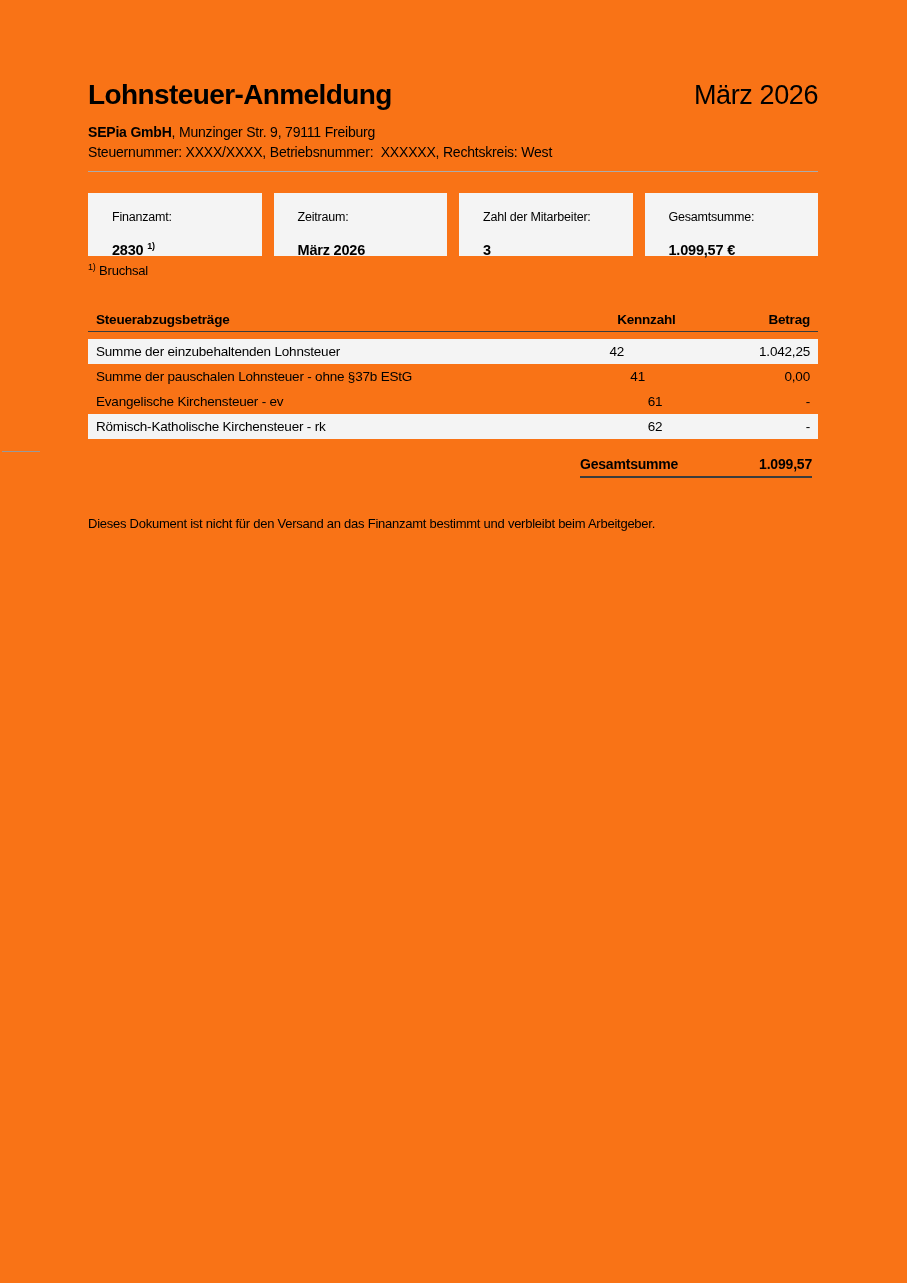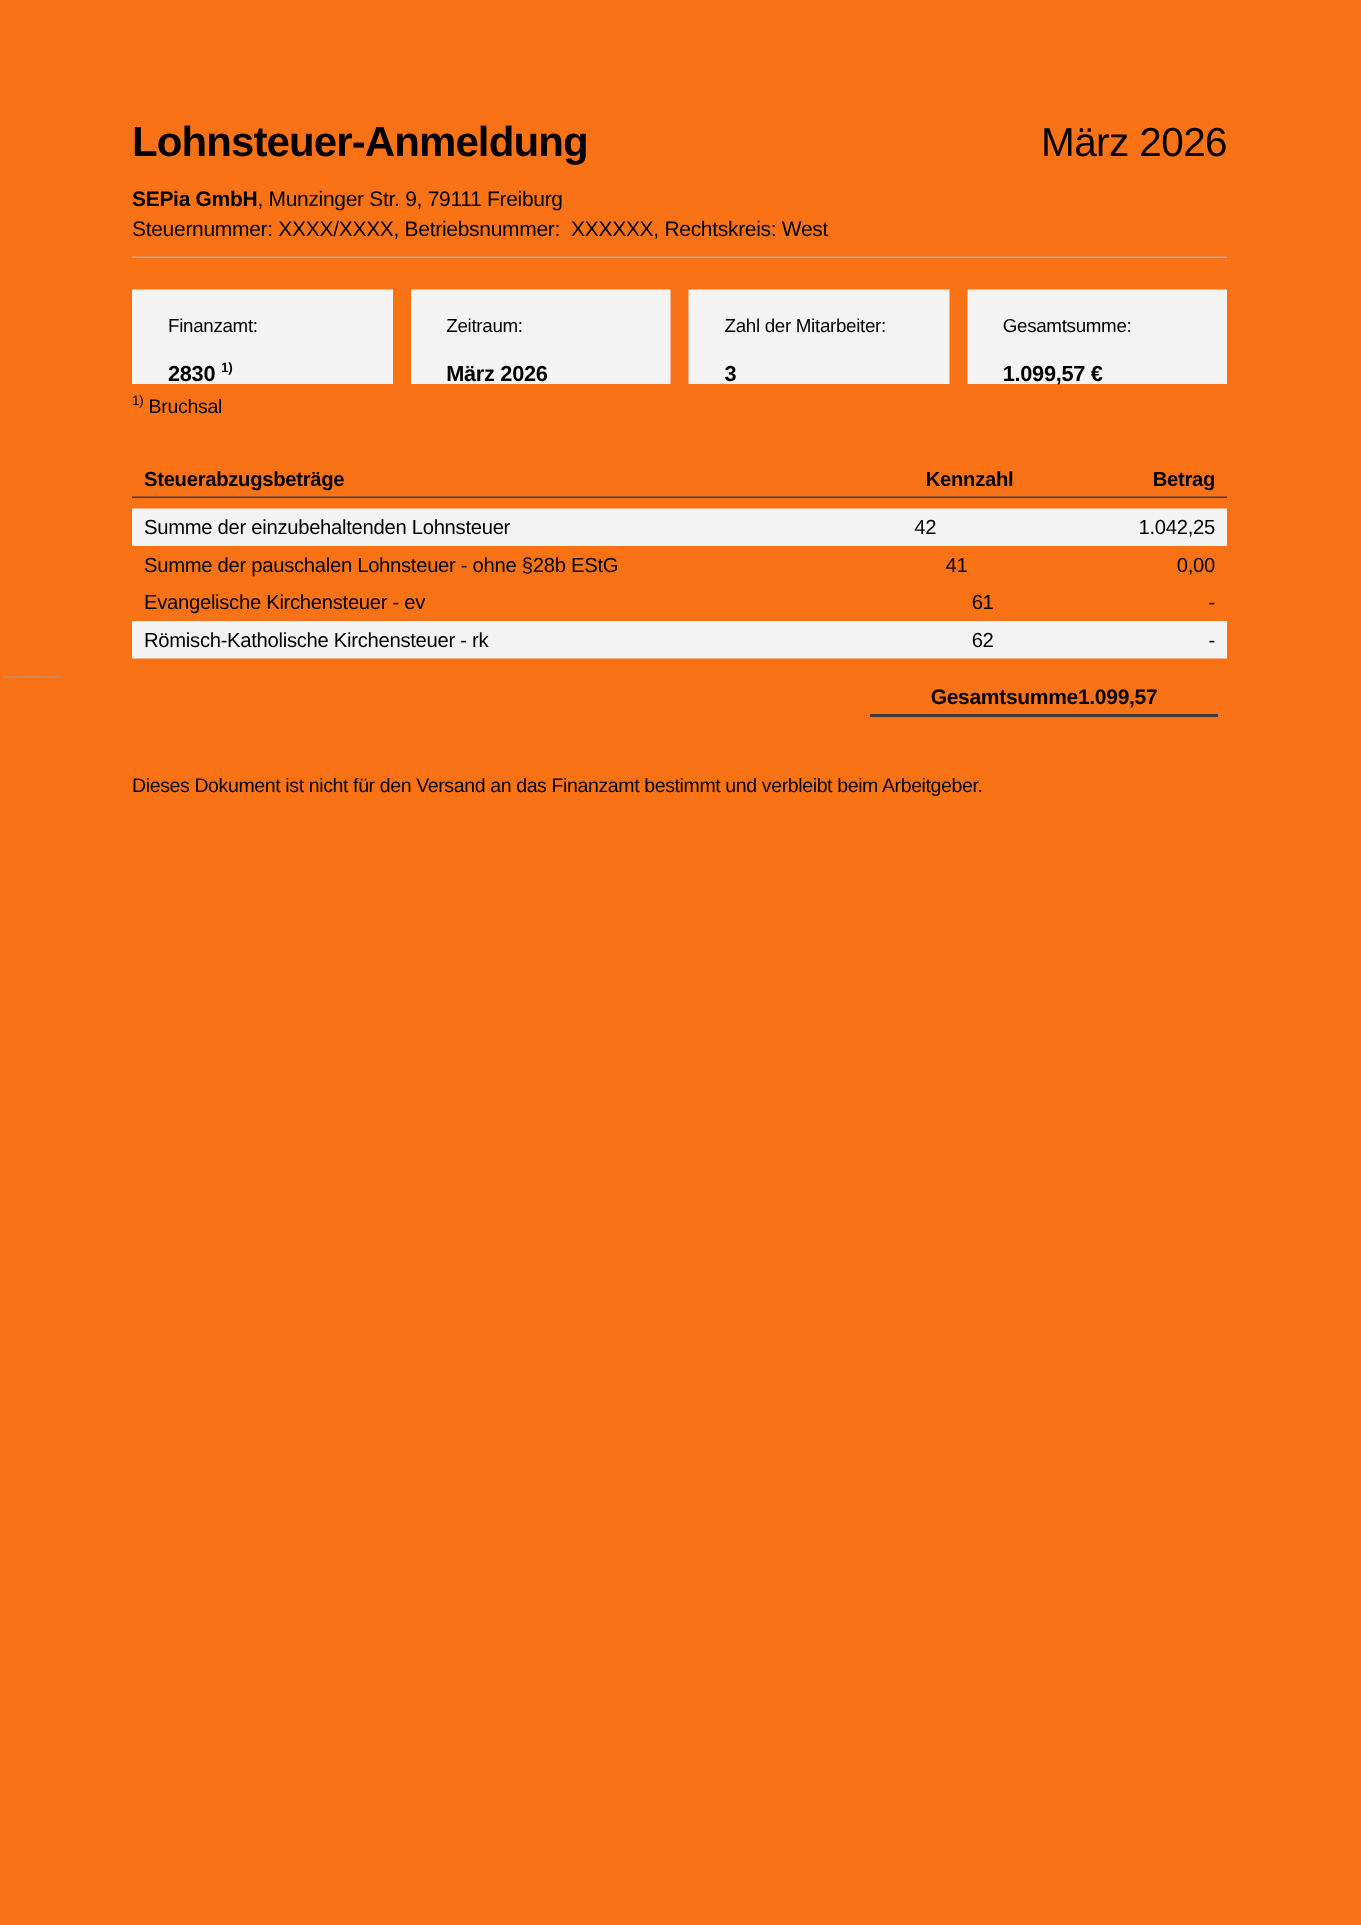--- a/index.html
+++ b/index.html
@@ -126,21 +126,21 @@
   .t-data.alt { background: #f4f4f4; }
   .col-desc { width: 504px; }
   .col-code { width: 110px; }
   .col-amount { flex: 1 1 auto; text-align: right; }
   
   .total-row {
     margin-top: 18px;
     margin-left: 492px;
     width: 232px;
     display: flex;
-    justify-content: center;
+    justify-content: space-between;
     align-items: baseline;
     font-weight: bold;
     font-size: 14px;
     line-height: 15px;
     letter-spacing: -0.2px;
     padding-bottom: 4px;
     border-bottom: 2px solid #3c3c3c;
   }
   
   .footer-note {
@@ -205,21 +205,21 @@
         <span class="col-code">Kennzahl</span>
         <span class="col-amount">Betrag</span>
       </div>
 
       <div class="t-row t-data alt">
         <span class="col-desc">Summe der einzubehaltenden Lohnsteuer</span>
         <span class="col-code">42</span>
         <span class="col-amount">1.042,25</span>
       </div>
       <div class="t-row t-data">
-        <span class="col-desc">Summe der pauschalen Lohnsteuer - ohne §28b EStG</span>
+        <span class="col-desc">Summe der pauschalen Lohnsteuer - ohne §37b EStG</span>
         <span class="col-code">41</span>
         <span class="col-amount">0,00</span>
       </div>
       <div class="t-row t-data">
         <span class="col-desc">Evangelische Kirchensteuer - ev</span>
         <span class="col-code">61</span>
         <span class="col-amount">-</span>
       </div>
       <div class="t-row t-data alt">
         <span class="col-desc">Römisch-Katholische Kirchensteuer - rk</span>

